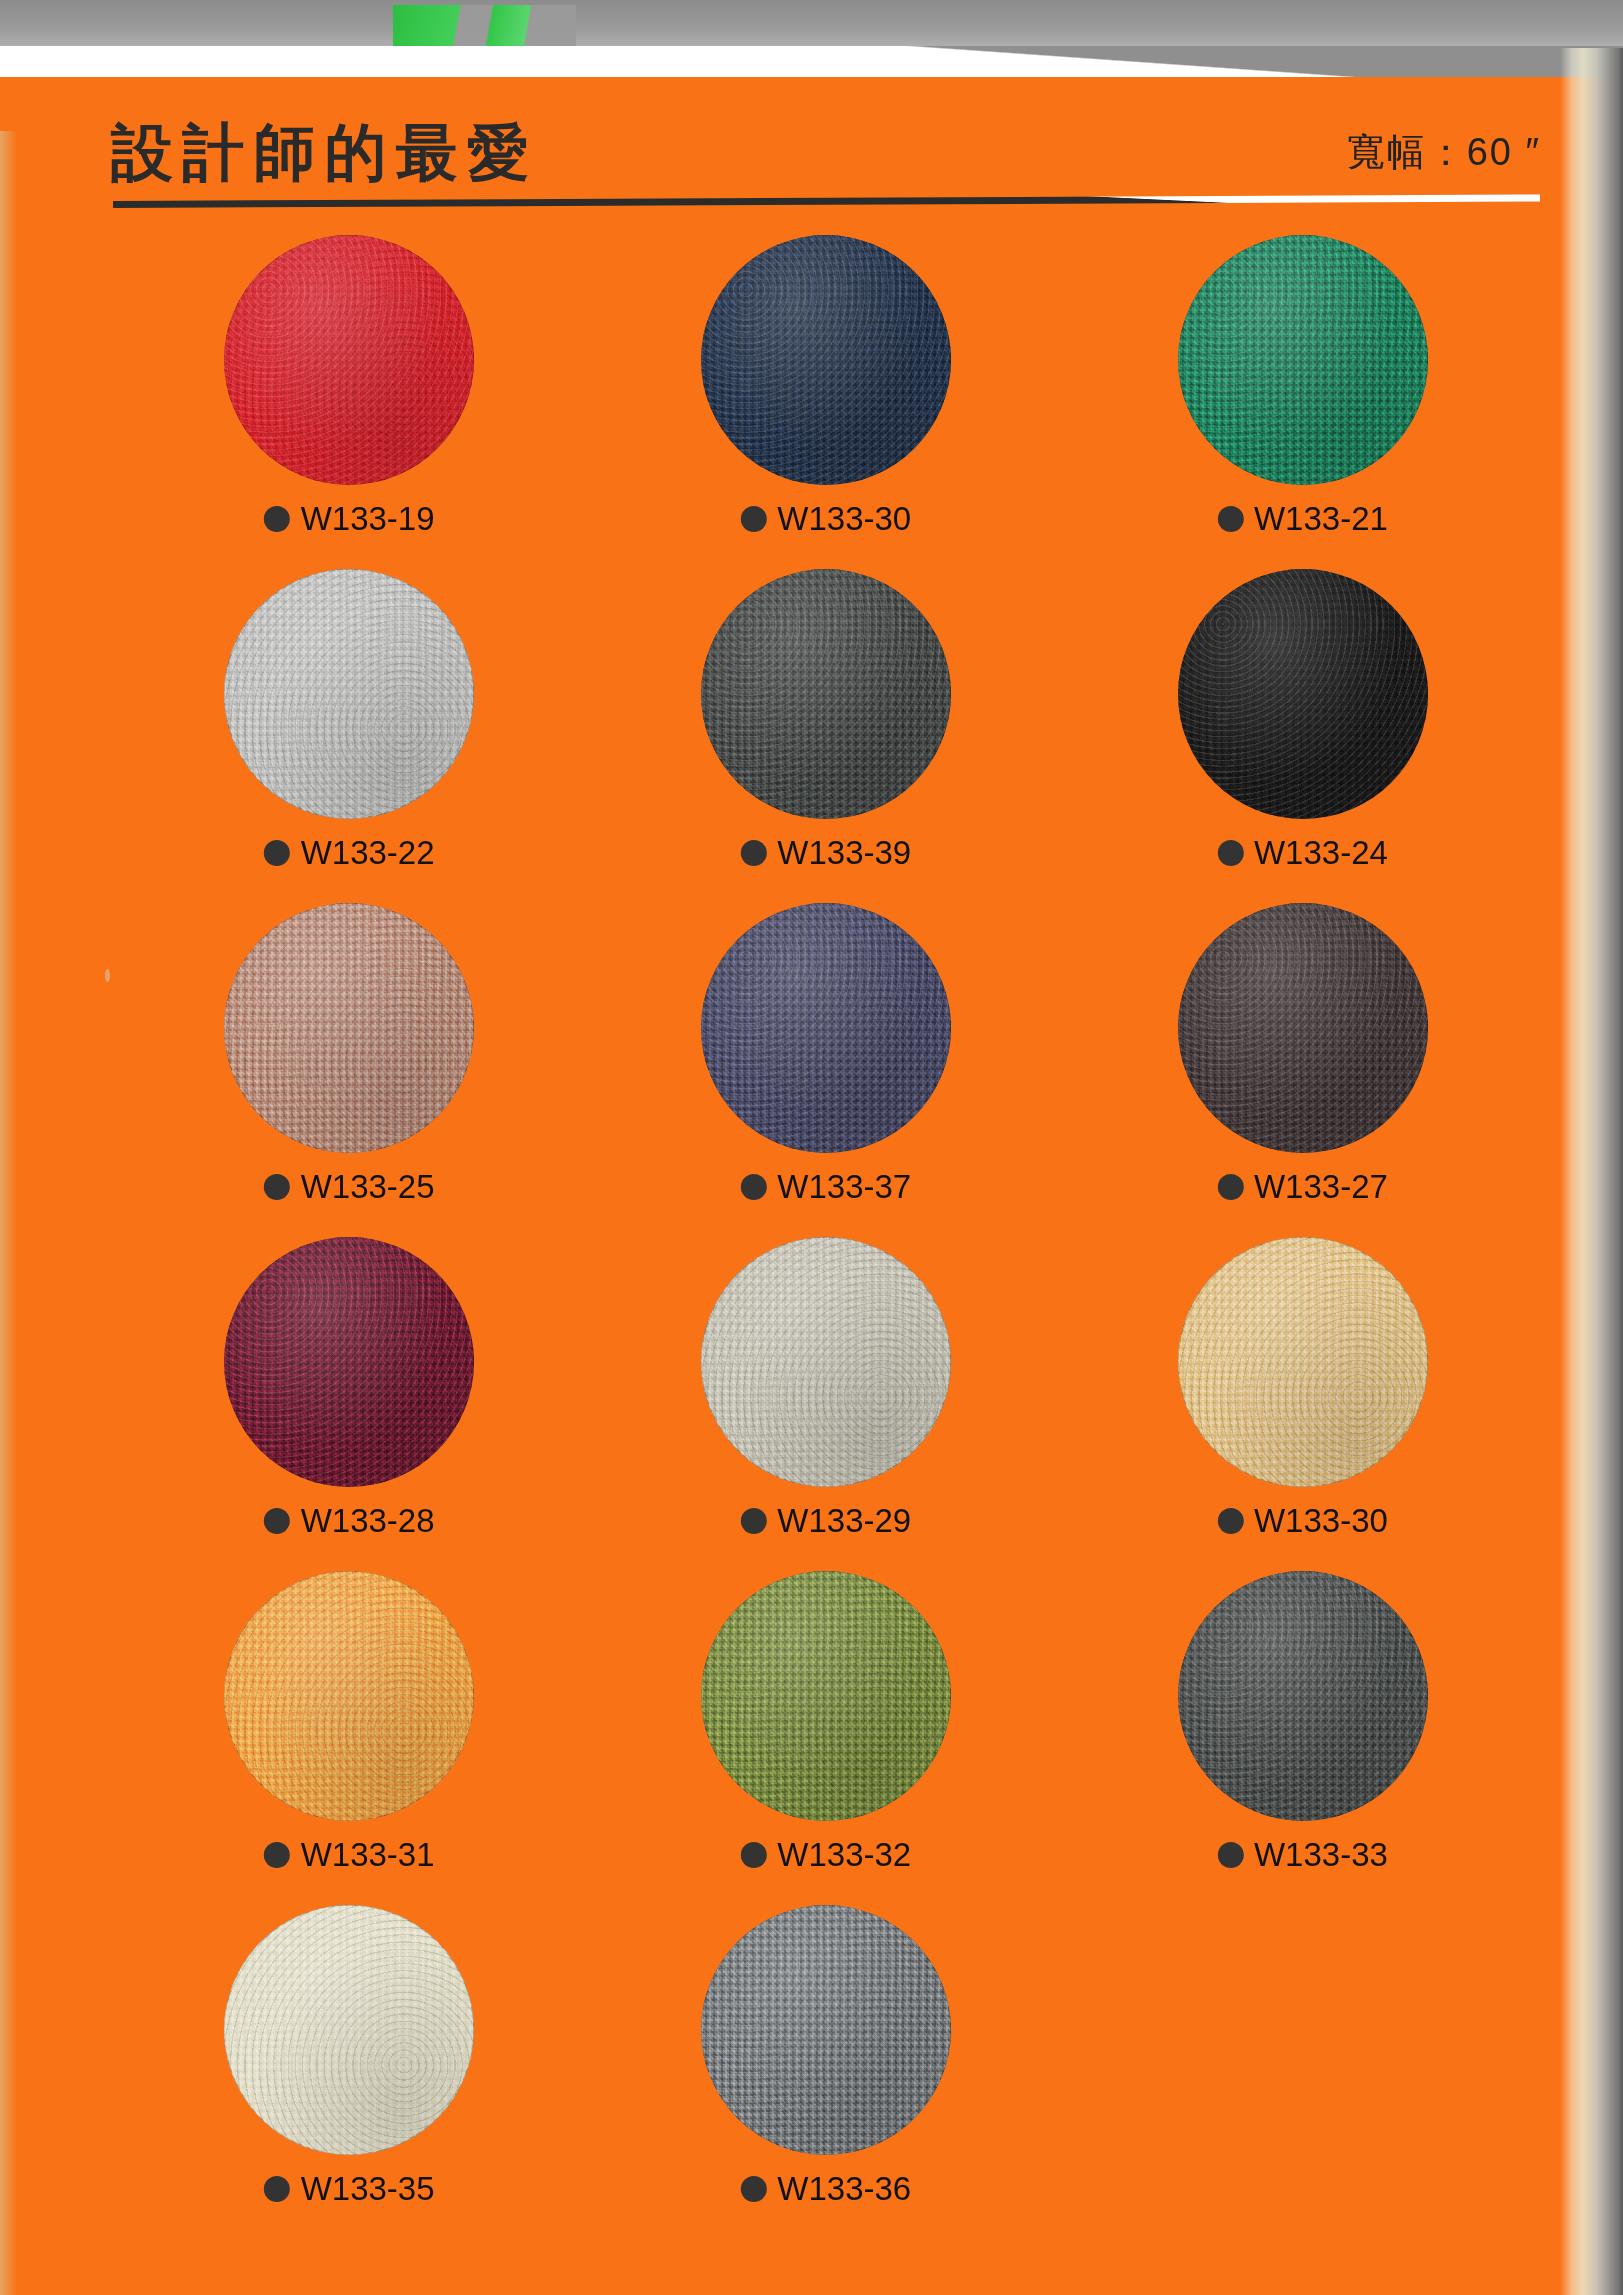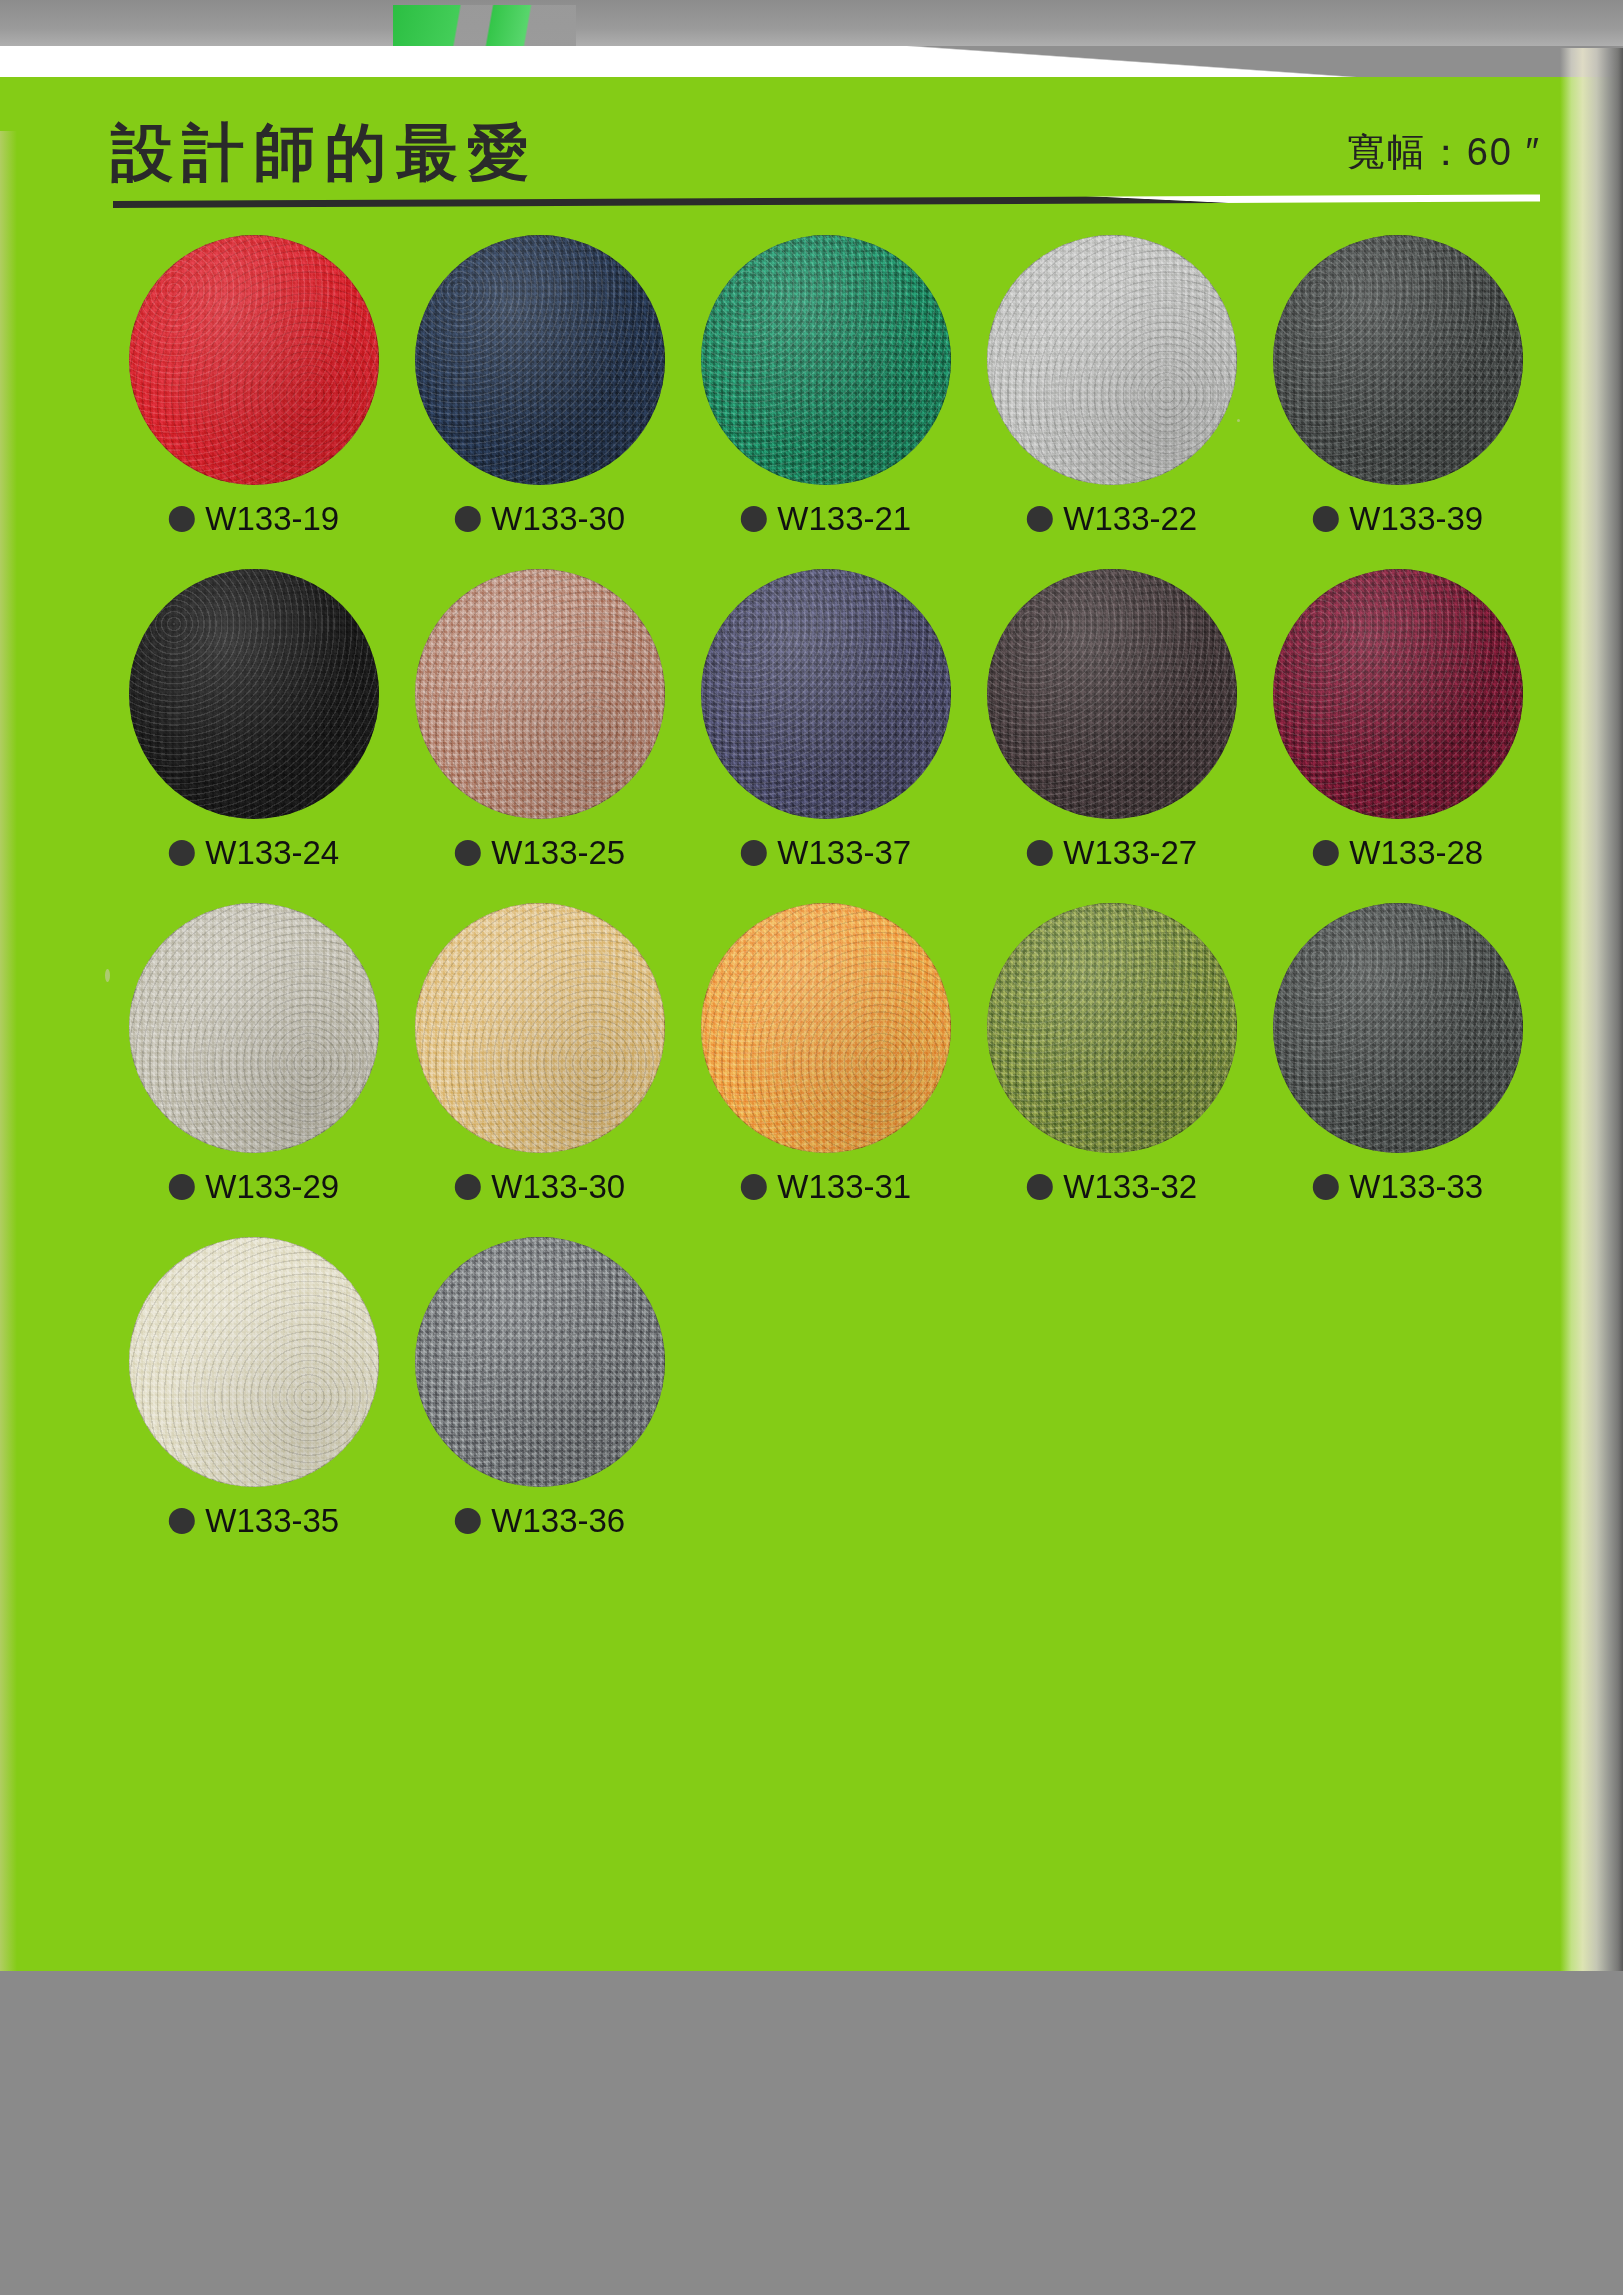--- a/index.html
+++ b/index.html
@@ -4,22 +4,22 @@
 <style>
   html, body {
     margin: 0;
     padding: 0;
     background: #8a8a8a;
   }
 
   #page {
     position: relative;
     width: 1623px;
-    height: 1971px;
-    background: #84cc16;
+    height: 2295px;
+    background: #f97316;
     overflow: hidden;
     font-family: "Liberation Sans", sans-serif;
   }
 
   
   .scan-bar-top {
     position: absolute;
     left: 0; top: 0;
     width: 1623px; height: 51px;
     background: linear-gradient(180deg,#8c8c8c 0%,#9a9a9a 55%,#b4b4b4 100%);
@@ -98,21 +98,21 @@
     transform: rotate(-0.26deg);
     transform-origin: left center;
   }
 
   
   .grid {
     position: absolute;
     left: 111px; top: 230px;
     width: 1430px;
     display: grid;
-    grid-template-columns: repeat(5, 1fr);
+    grid-template-columns: repeat(3, 1fr);
     grid-auto-rows: 334px;
   }
   .cell {
     position: relative;
     width: 100%;
     height: 334px;
   }
   .swatch-wrap {
     position: absolute;
     left: 50%;

